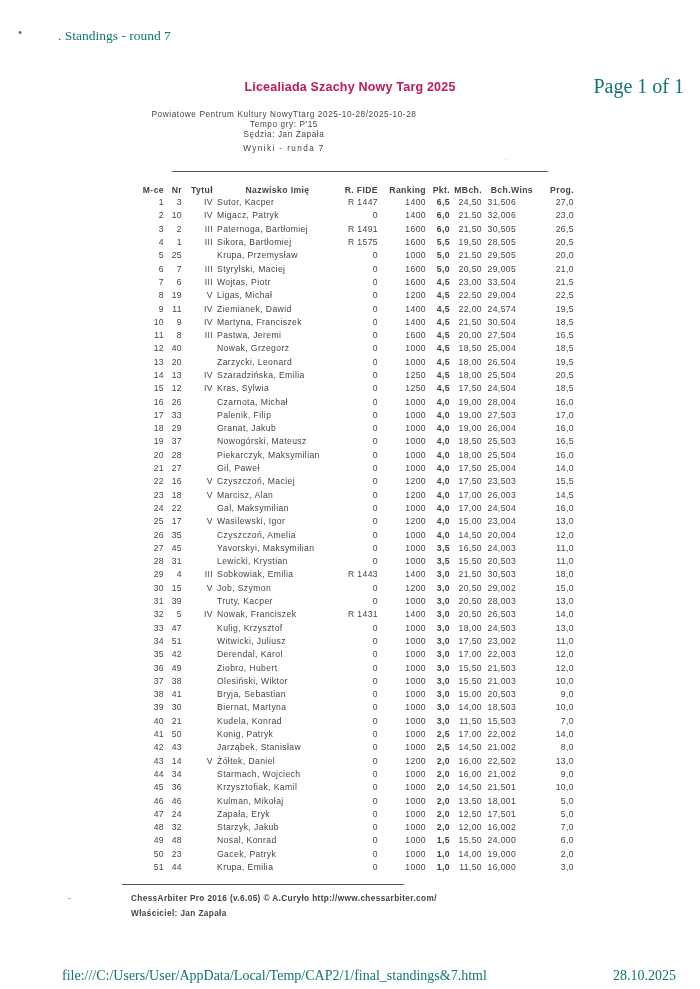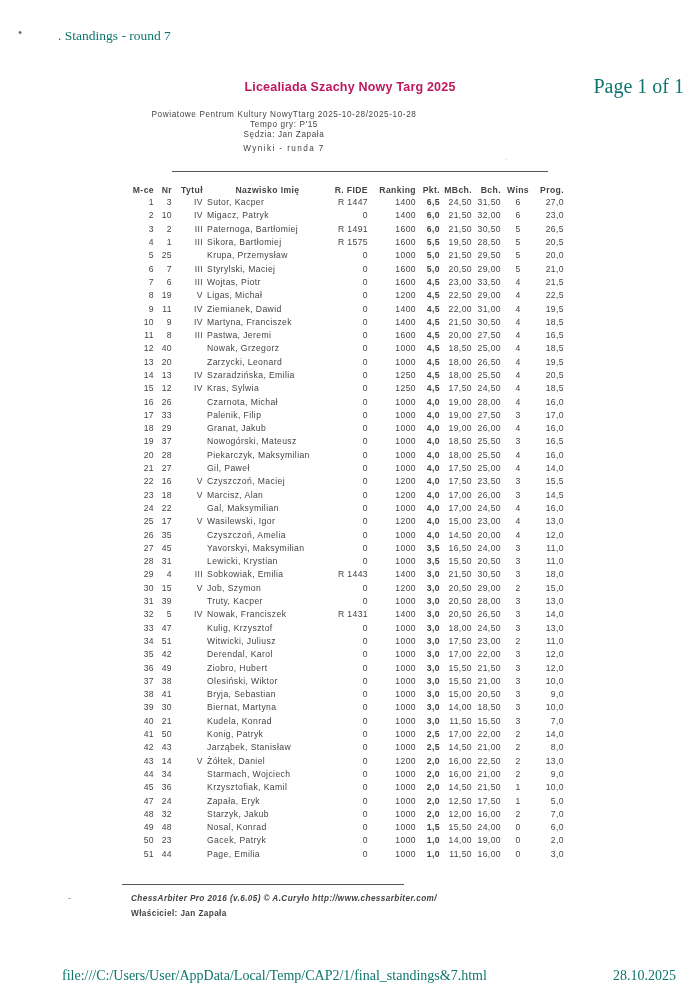--- a/index.html
+++ b/index.html
@@ -10,37 +10,37 @@
   .serif { font-family: "Liberation Serif", serif; color: #0f766e; }
   .hdr-left { position: absolute; left: 58px; top: 28px; font-size: 13.5px; }
   .hdr-dot1 { position: absolute; left: 18px; top: 26px; font-size: 12px; color: #666; }
   .hdr-right { position: absolute; right: 16px; top: 30px; font-size: 20px; margin-top: 45px; }
   .title { position: absolute; left: 0; width: 700px; top: 80px; text-align: center; font-size: 12.5px; font-weight: bold; color: #be185d; letter-spacing: 0.2px; }
   .sub { position: absolute; left: 0; width: 568px; text-align: center; font-size: 8.2px; color: #444; letter-spacing: 0.6px; }
   .sub1 { top: 110px; } .sub2 { top: 120px; } .sub3 { top: 130px; } .sub4 { top: 144px; letter-spacing: 1.4px; }
   .rule { position: absolute; height: 1px; background: #555; }
   .rule1 { left: 172px; width: 376px; top: 171px; }
   .rule2 { left: 122px; width: 282px; top: 884px; }
-  table.standings { position: absolute; left: 128px; top: 183px; border-collapse: collapse; font-size: 8.6px; color: #444; letter-spacing: 0.4px; }
+  table.standings { position: absolute; left: 138px; top: 183px; border-collapse: collapse; font-size: 8.6px; color: #444; letter-spacing: 0.4px; }
   table.standings th { font-weight: bold; height: 13px; padding: 0; white-space: nowrap; }
   table.standings td { height: 13.3px; padding: 0; white-space: nowrap; line-height: 13px; }
   .c-mce { width: 26px; text-align: right; }
   .c-nr { width: 18px; text-align: right; }
   .c-tyt { width: 31px; text-align: right; }
   .c-name { width: 121px; text-align: left; padding-left: 4px !important; }
   th.c-name { text-align: center; }
   .c-fide { width: 40px; text-align: right; }
   .c-rank { width: 48px; text-align: right; }
   .c-pkt { width: 24px; text-align: right; }
   td.c-pkt { font-weight: bold; }
   .c-mbch { width: 32px; text-align: right; }
   .c-bch { width: 29px; text-align: right; }
-  .c-wins { width: 34px; text-align: center; }
+  .c-wins { width: 34px; text-align: left; }
   .c-prog { width: 29px; text-align: right; }
-  .foot1 { position: absolute; left: 131px; top: 894px; font-size: 8.2px; font-weight: bold; color: #444; letter-spacing: 0.4px; font-style: italic; }
+  .foot1 { position: absolute; left: 131px; top: 894px; font-size: 8.2px; font-weight: bold; color: #444; letter-spacing: 0.4px; }
   .foot2 { position: absolute; left: 131px; top: 909px; font-size: 8.2px; font-weight: bold; color: #444; letter-spacing: 0.4px; }
   .foot-dash { position: absolute; left: 68px; top: 893px; font-size: 9px; color: #777; }
   .url { position: absolute; left: 62px; top: 968px; font-size: 14px; }
   .date { position: absolute; right: 24px; top: 968px; font-size: 14px; }
   .speck { position: absolute; left: 505px; top: 156px; font-size: 7px; color: #bbb; }
 </style>
 </head>
 <body>
 
 <div>
@@ -180,21 +180,21 @@
       </tr>
       <tr>
         <td class="c-mce">9</td>
         <td class="c-nr">11</td>
         <td class="c-tyt">IV</td>
         <td class="c-name">Ziemianek, Dawid</td>
         <td class="c-fide">0</td>
         <td class="c-rank">1400</td>
         <td class="c-pkt">4,5</td>
         <td class="c-mbch">22,00</td>
-        <td class="c-bch">31,00</td>
+        <td class="c-bch">24,57</td>
         <td class="c-wins">4</td>
         <td class="c-prog">19,5</td>
       </tr>
       <tr>
         <td class="c-mce">10</td>
         <td class="c-nr">9</td>
         <td class="c-tyt">IV</td>
         <td class="c-name">Martyna, Franciszek</td>
         <td class="c-fide">0</td>
         <td class="c-rank">1400</td>
@@ -653,20 +653,33 @@
         <td class="c-name">Krzysztofiak, Kamil</td>
         <td class="c-fide">0</td>
         <td class="c-rank">1000</td>
         <td class="c-pkt">2,0</td>
         <td class="c-mbch">14,50</td>
         <td class="c-bch">21,50</td>
         <td class="c-wins">1</td>
         <td class="c-prog">10,0</td>
       </tr>
       <tr>
+        <td class="c-mce">46</td>
+        <td class="c-nr">46</td>
+        <td class="c-tyt"></td>
+        <td class="c-name">Kulman, Mikołaj</td>
+        <td class="c-fide">0</td>
+        <td class="c-rank">1000</td>
+        <td class="c-pkt">2,0</td>
+        <td class="c-mbch">13,50</td>
+        <td class="c-bch">18,00</td>
+        <td class="c-wins">1</td>
+        <td class="c-prog">5,0</td>
+      </tr>
+      <tr>
         <td class="c-mce">47</td>
         <td class="c-nr">24</td>
         <td class="c-tyt"></td>
         <td class="c-name">Zapała, Eryk</td>
         <td class="c-fide">0</td>
         <td class="c-rank">1000</td>
         <td class="c-pkt">2,0</td>
         <td class="c-mbch">12,50</td>
         <td class="c-bch">17,50</td>
         <td class="c-wins">1</td>
@@ -708,21 +721,21 @@
         <td class="c-pkt">1,0</td>
         <td class="c-mbch">14,00</td>
         <td class="c-bch">19,00</td>
         <td class="c-wins">0</td>
         <td class="c-prog">2,0</td>
       </tr>
       <tr>
         <td class="c-mce">51</td>
         <td class="c-nr">44</td>
         <td class="c-tyt"></td>
-        <td class="c-name">Page, Emilia</td>
+        <td class="c-name">Krupa, Emilia</td>
         <td class="c-fide">0</td>
         <td class="c-rank">1000</td>
         <td class="c-pkt">1,0</td>
         <td class="c-mbch">11,50</td>
         <td class="c-bch">16,00</td>
         <td class="c-wins">0</td>
         <td class="c-prog">3,0</td>
       </tr>
     </tbody>
 </table>

